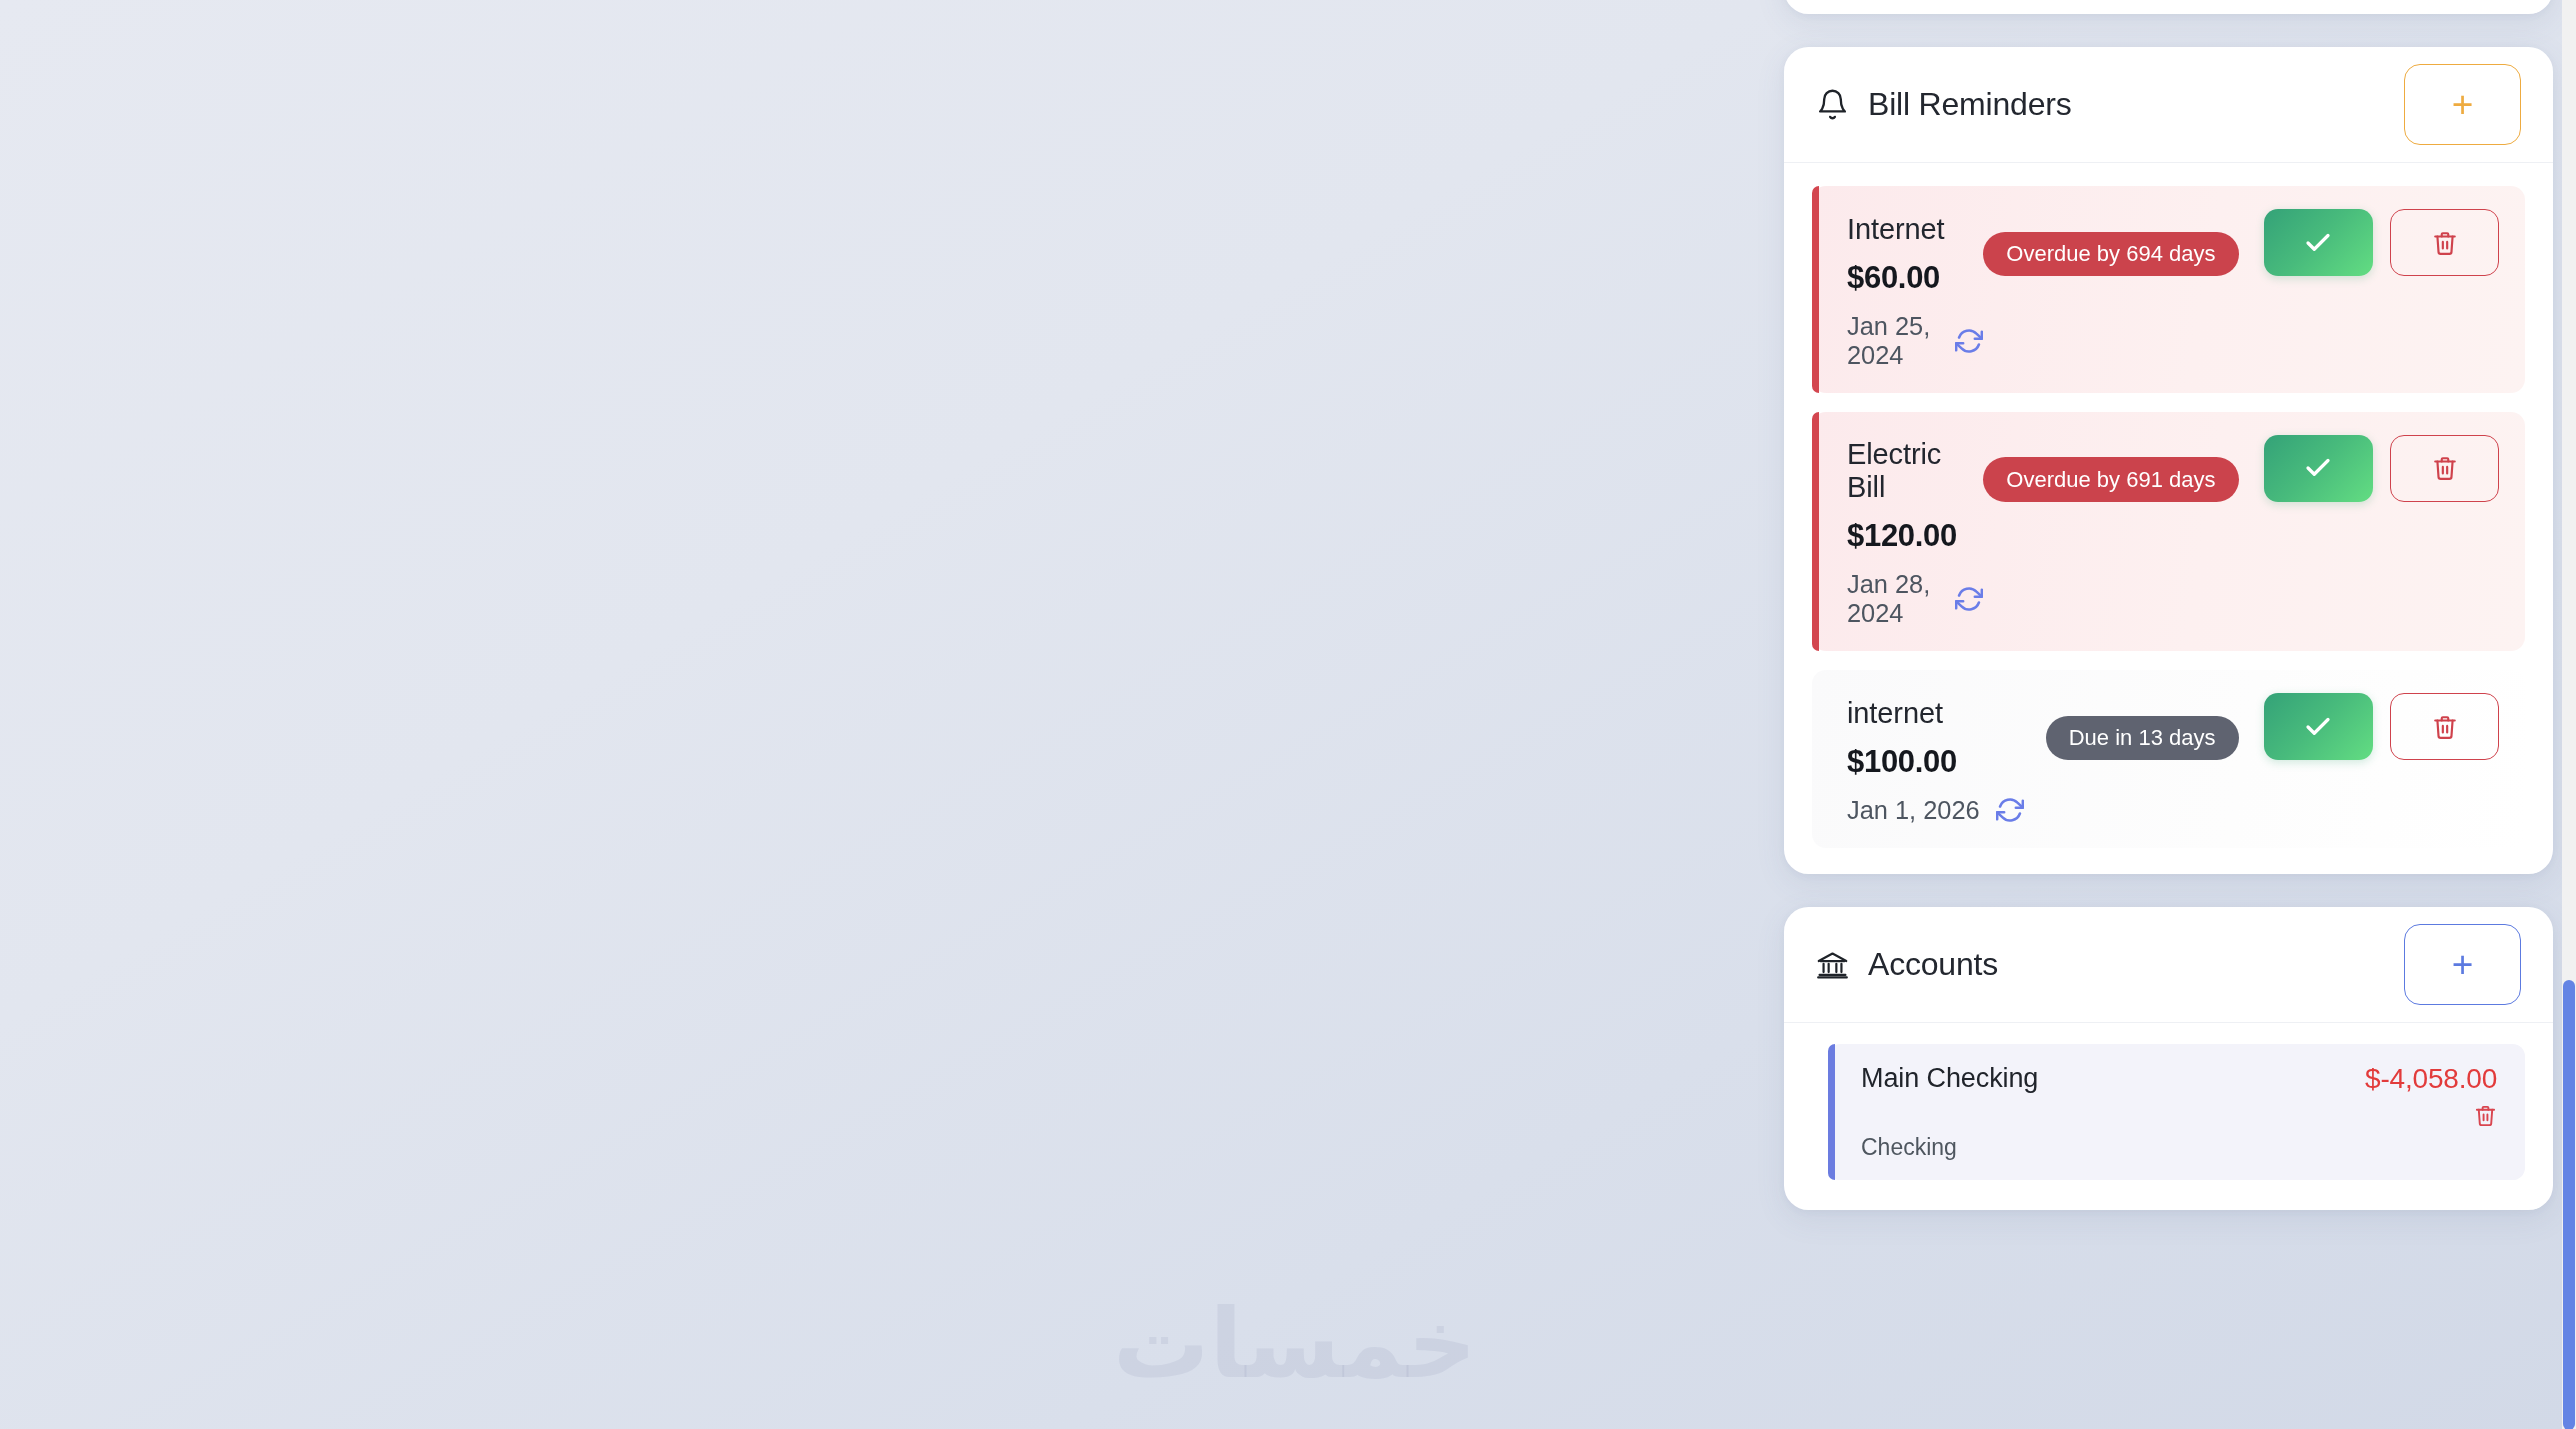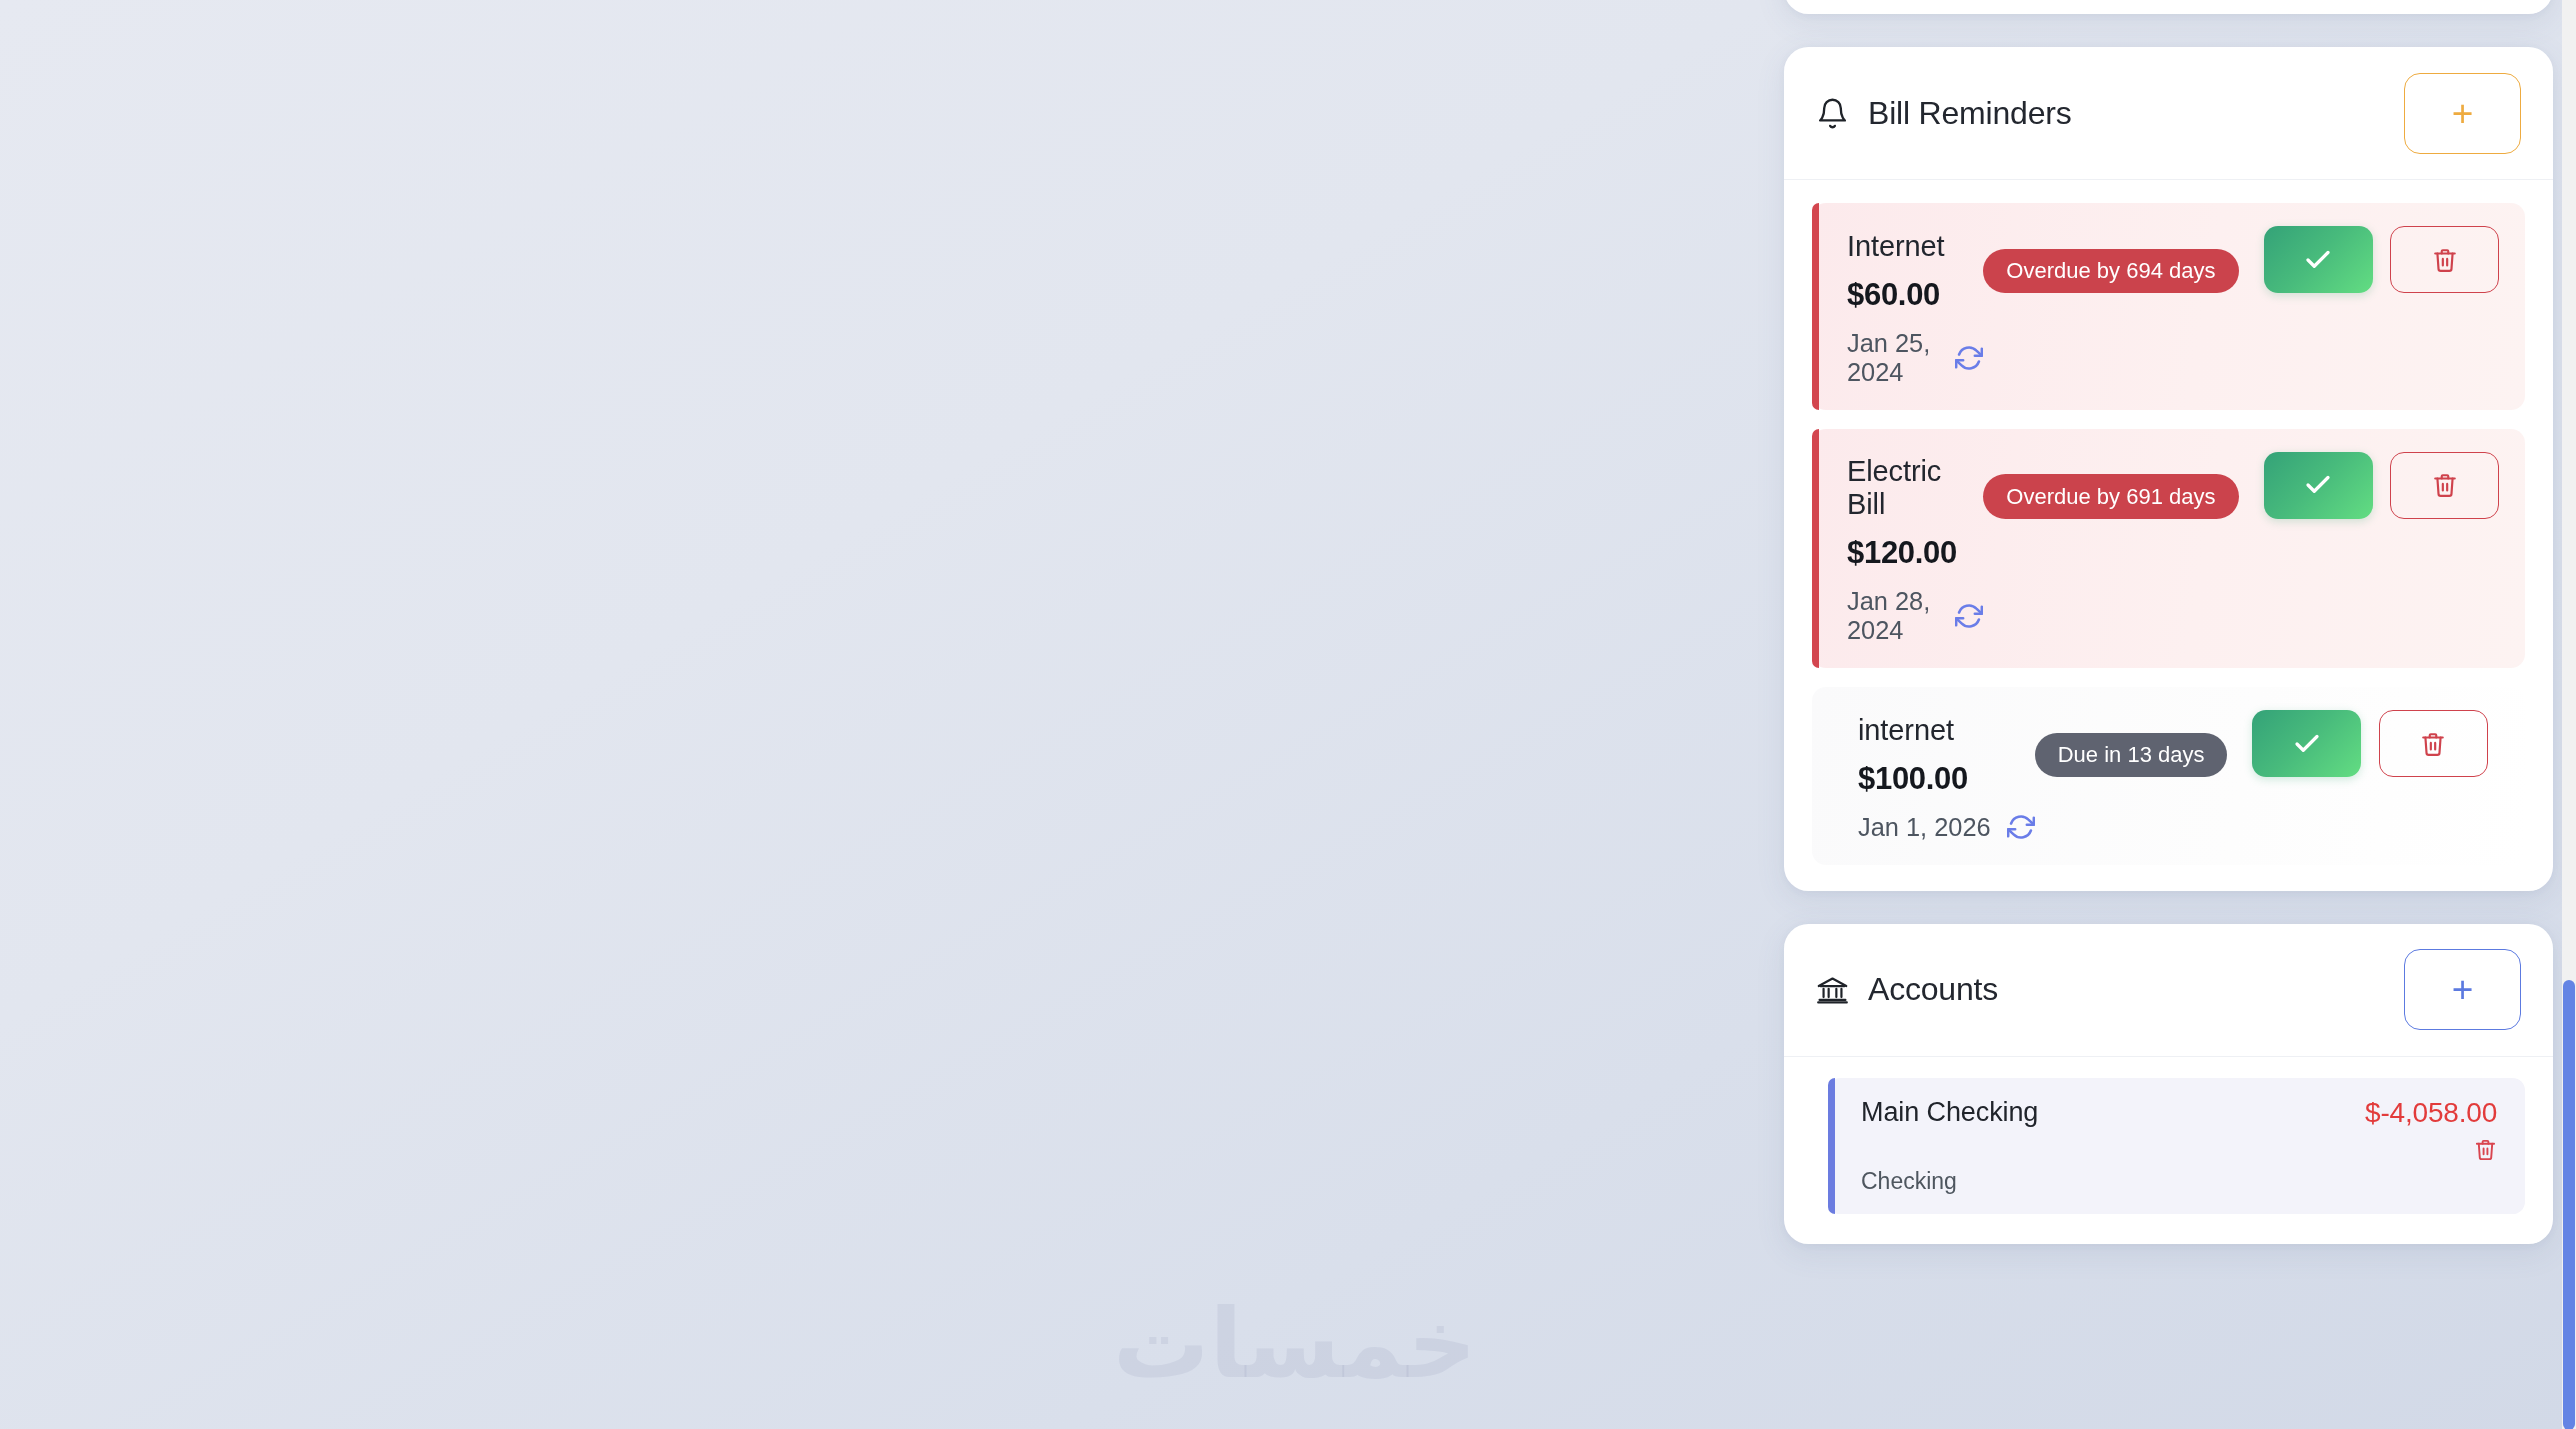--- a/index.html
+++ b/index.html
@@ -44,21 +44,21 @@
   .card {
     background: #ffffff;
     border-radius: 24.5px;
     box-shadow: 0 8.8px 30px rgba(80, 95, 135, 0.10), 0 1.8px 7px rgba(80,95,135,0.05);
     overflow: hidden;
   }
 
   .card-partial { height: 84px; }
 
   .card-head {
-    height: 133px;
+    height: 116px;
     padding: 0 32px;
     display: flex;
     align-items: center;
     justify-content: space-between;
     border-bottom: 0.9px solid #eef0f4;
   }
 
   .card-head-left {
     display: flex;
     align-items: center;
@@ -102,21 +102,21 @@
 
   
   .card-body { padding: 23px 28px 26px 28px; }
 
   .bill-row {
     position: relative;
     border-radius: 14px;
     padding: 23px 26px 23px 35px;
     display: flex;
     align-items: flex-start;
-    justify-content: center;
+    justify-content: space-between;
     margin-bottom: 19px;
     min-height: 191px;
   }
   .bill-row:last-child { margin-bottom: 0; }
 
   .bill-row.overdue {
     background: linear-gradient(100deg, #fceaec 0%, #fdf0f0 55%, #fdf3f2 100%);
   }
   .bill-row.overdue::before {
     content: "";

